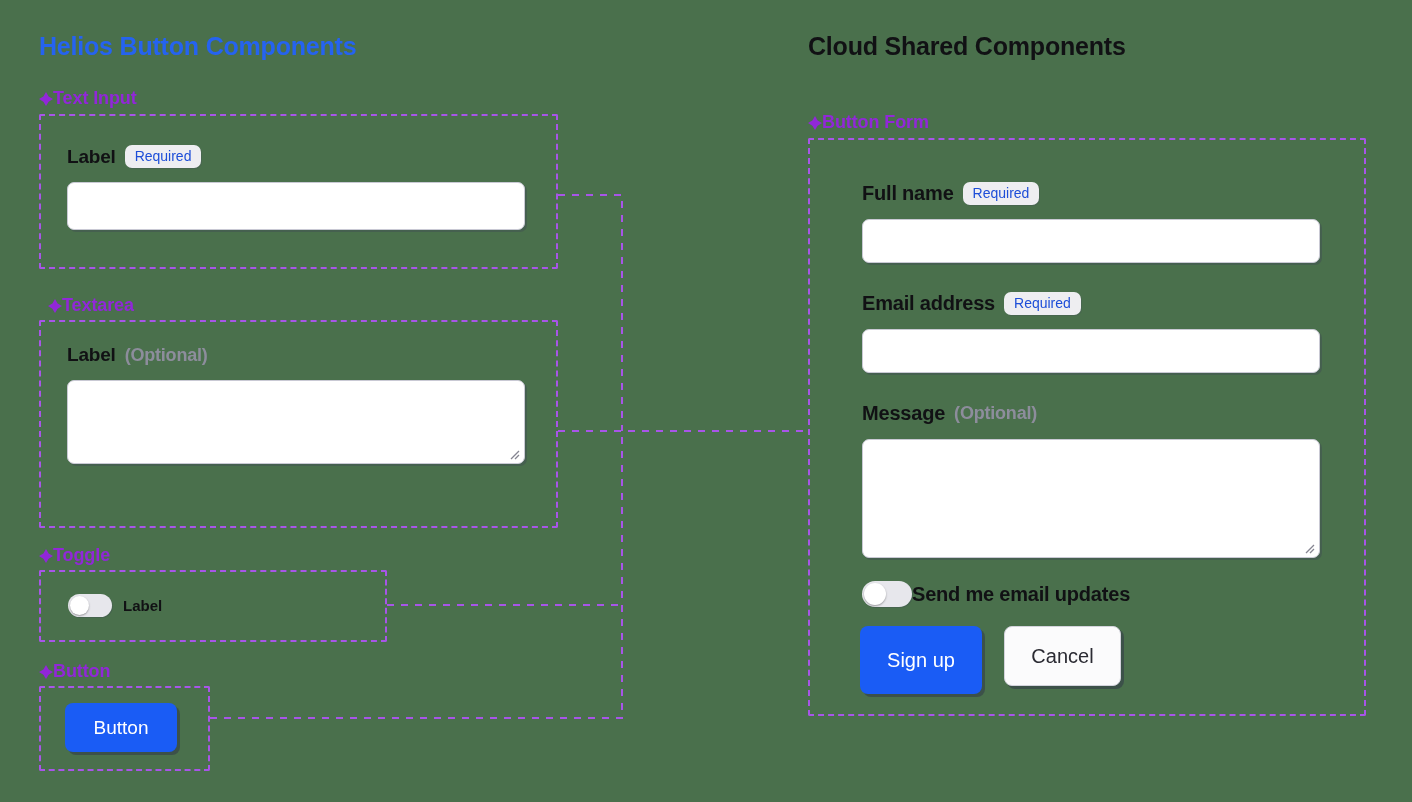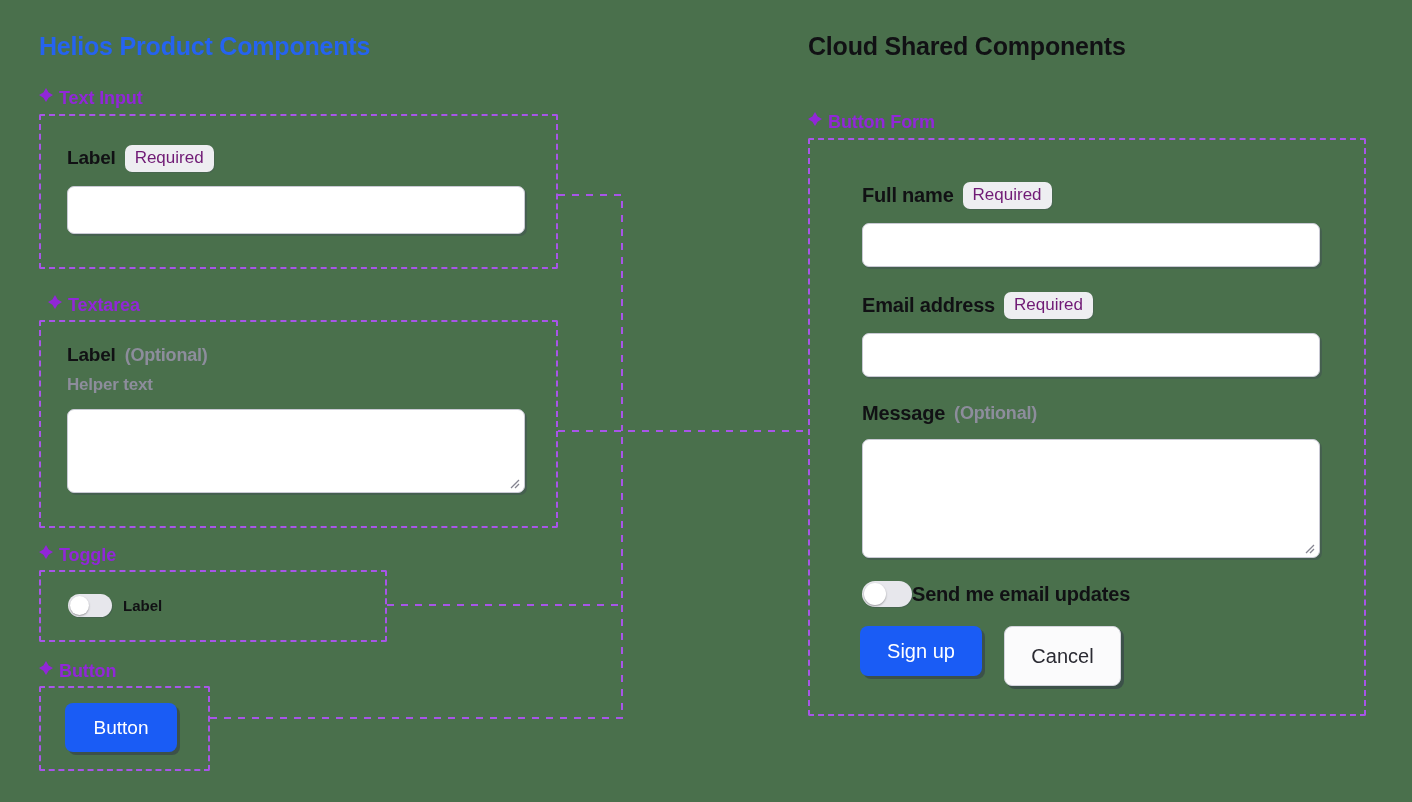--- a/index.html
+++ b/index.html
@@ -32,22 +32,21 @@
     letter-spacing: -0.2px;
     white-space: nowrap;
   }
   #title-left  { left: 39px;  top: 32px; color: #2563f0; }
   #title-right { left: 808px; top: 32px; color: #111114; }
 
   
   .sec-label {
     position: absolute;
     display: flex;
-    align-items: flex-start;
-    gap: 6px;
+    align-items: center;
     color: #9127d8;
     font-size: 18px;
     font-weight: 700;
     letter-spacing: -0.1px;
     white-space: nowrap;
   }
   .diamond-icon { width: 14px; height: 14px; display: block; flex: none; }
 
   
   .frame {
@@ -66,22 +65,22 @@
   }
   .field-label {
     font-size: 19px;
     font-weight: 700;
     color: #111114;
     letter-spacing: -0.2px;
   }
   .field-label.lg { font-size: 20px; }
   .badge {
     background: #eeeef1;
-    color: #701a75;
-    font-size: 17px;
+    color: #1d4ed8;
+    font-size: 14px;
     font-weight: 400;
     border-radius: 7px;
     padding: 3px 10px 4px;
     line-height: 1.15;
     box-shadow: 1px 1px 0 rgba(70,70,90,0.22);
   }
   .optional {
     font-size: 18px;
     font-weight: 700;
     color: #8d8d9c;
@@ -166,21 +165,21 @@
       <path d="M558 195 L622 195 L622 431"></path>
 
       <path d="M558 431 L808 431"></path>
 
       <path d="M387 605 L622 605"></path>
 
       <path d="M210 718 L622 718 L622 431"></path>
     </g>
   </svg>
 
-  <div class="col-title" id="title-left">Helios Product Components</div>
+  <div class="col-title" id="title-left">Helios Button Components</div>
   <div class="col-title" id="title-right">Cloud Shared Components</div>
 
   <div class="sec-label" style="left:39px; top:88px;">
     <svg class="diamond-icon" viewBox="0 0 16 16">
       <path d="M8 0 L11 5 L16 8 L11 11 L8 16 L5 11 L0 8 L5 5 Z" fill="#9127d8"></path>
     </svg>
     <span>Text Input</span>
   </div>
   <div class="frame" style="left:39px; top:114px; width:519px; height:155px;"></div>
   <div class="abs" style="left:67px; top:145px; width:460px;">
@@ -198,21 +197,20 @@
       <path d="M8 0 L11 5 L16 8 L11 11 L8 16 L5 11 L0 8 L5 5 Z" fill="#9127d8"></path>
     </svg>
     <span>Textarea</span>
   </div>
   <div class="frame" style="left:39px; top:320px; width:519px; height:208px;"></div>
   <div class="abs" style="left:67px; top:344px; width:460px;">
     <div class="field-head">
       <span class="field-label">Label</span>
       <span class="optional">(Optional)</span>
     </div>
-    <div class="helper">Helper text</div>
     <div class="textbox" style="margin-top:14px; width:458px; height:84px;">
       <textarea style="position: absolute; inset: 0px; border: none; outline: none; background: transparent; resize: none; border-radius: 7px; padding: 8px 12px; font-family: inherit; font-size: 16px; width: 100%; height: 100%;" placeholder=""></textarea>
       <svg class="resize-grip" viewBox="0 0 12 12">
         <path d="M11 3 L3 11 M11 7 L7 11" stroke="#70707e" stroke-width="1.3" fill="none"></path>
       </svg>
     </div>
   </div>
 
   <div class="sec-label" style="left:39px; top:545px;">
     <svg class="diamond-icon" viewBox="0 0 16 16">
@@ -278,16 +276,16 @@
     </div>
   </div>
 
   <div class="abs" style="left:862px; top:581px; display:flex; align-items:center; ">
     <div class="toggle big">
       <div class="knob"></div>
     </div>
     <span style="font-size:20px; font-weight:700; color:#111114; letter-spacing:-0.2px;">Send me email updates</span>
   </div>
 
-  <button class="btn btn-primary abs" style="left:860px; top:626px; width:122px; height:50px; font-size:20px;">Sign up</button>
+  <button class="btn btn-primary abs" style="left:860px; top:626px; width:122px; height:68px; font-size:20px;">Sign up</button>
   <button class="btn btn-secondary abs" style="left:1004px; top:626px; width:117px; height:60px; font-size:20px;">Cancel</button>
 
 </div>
 
 </body></html>

